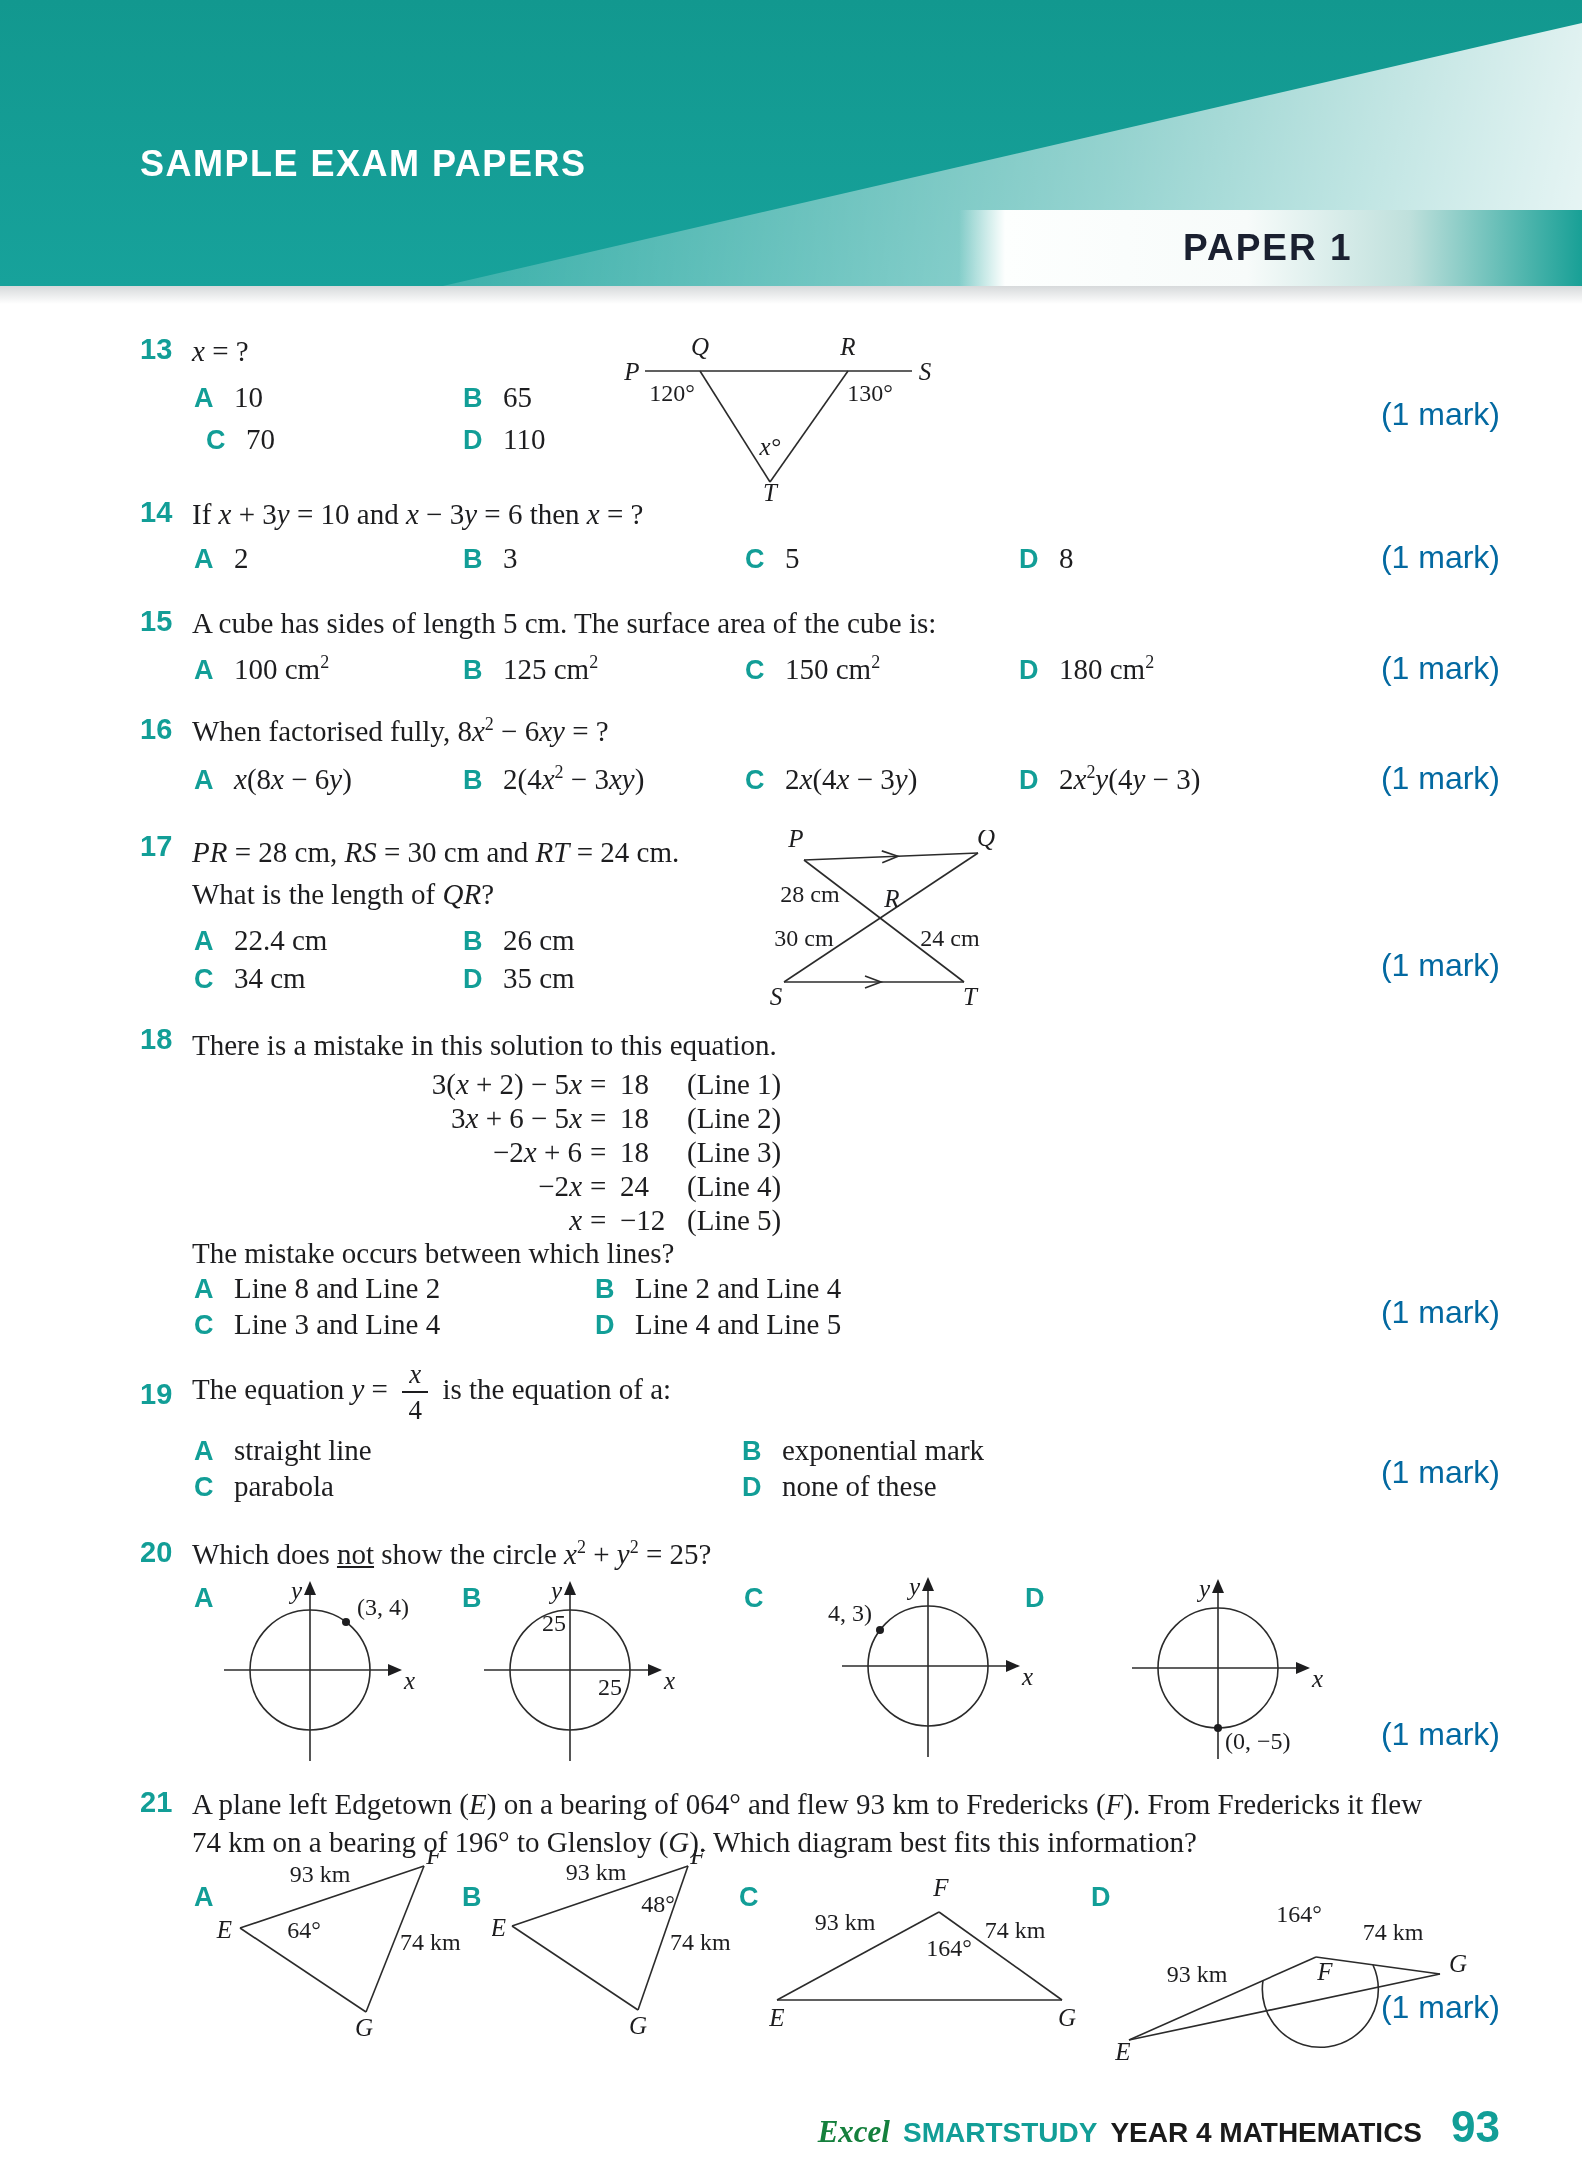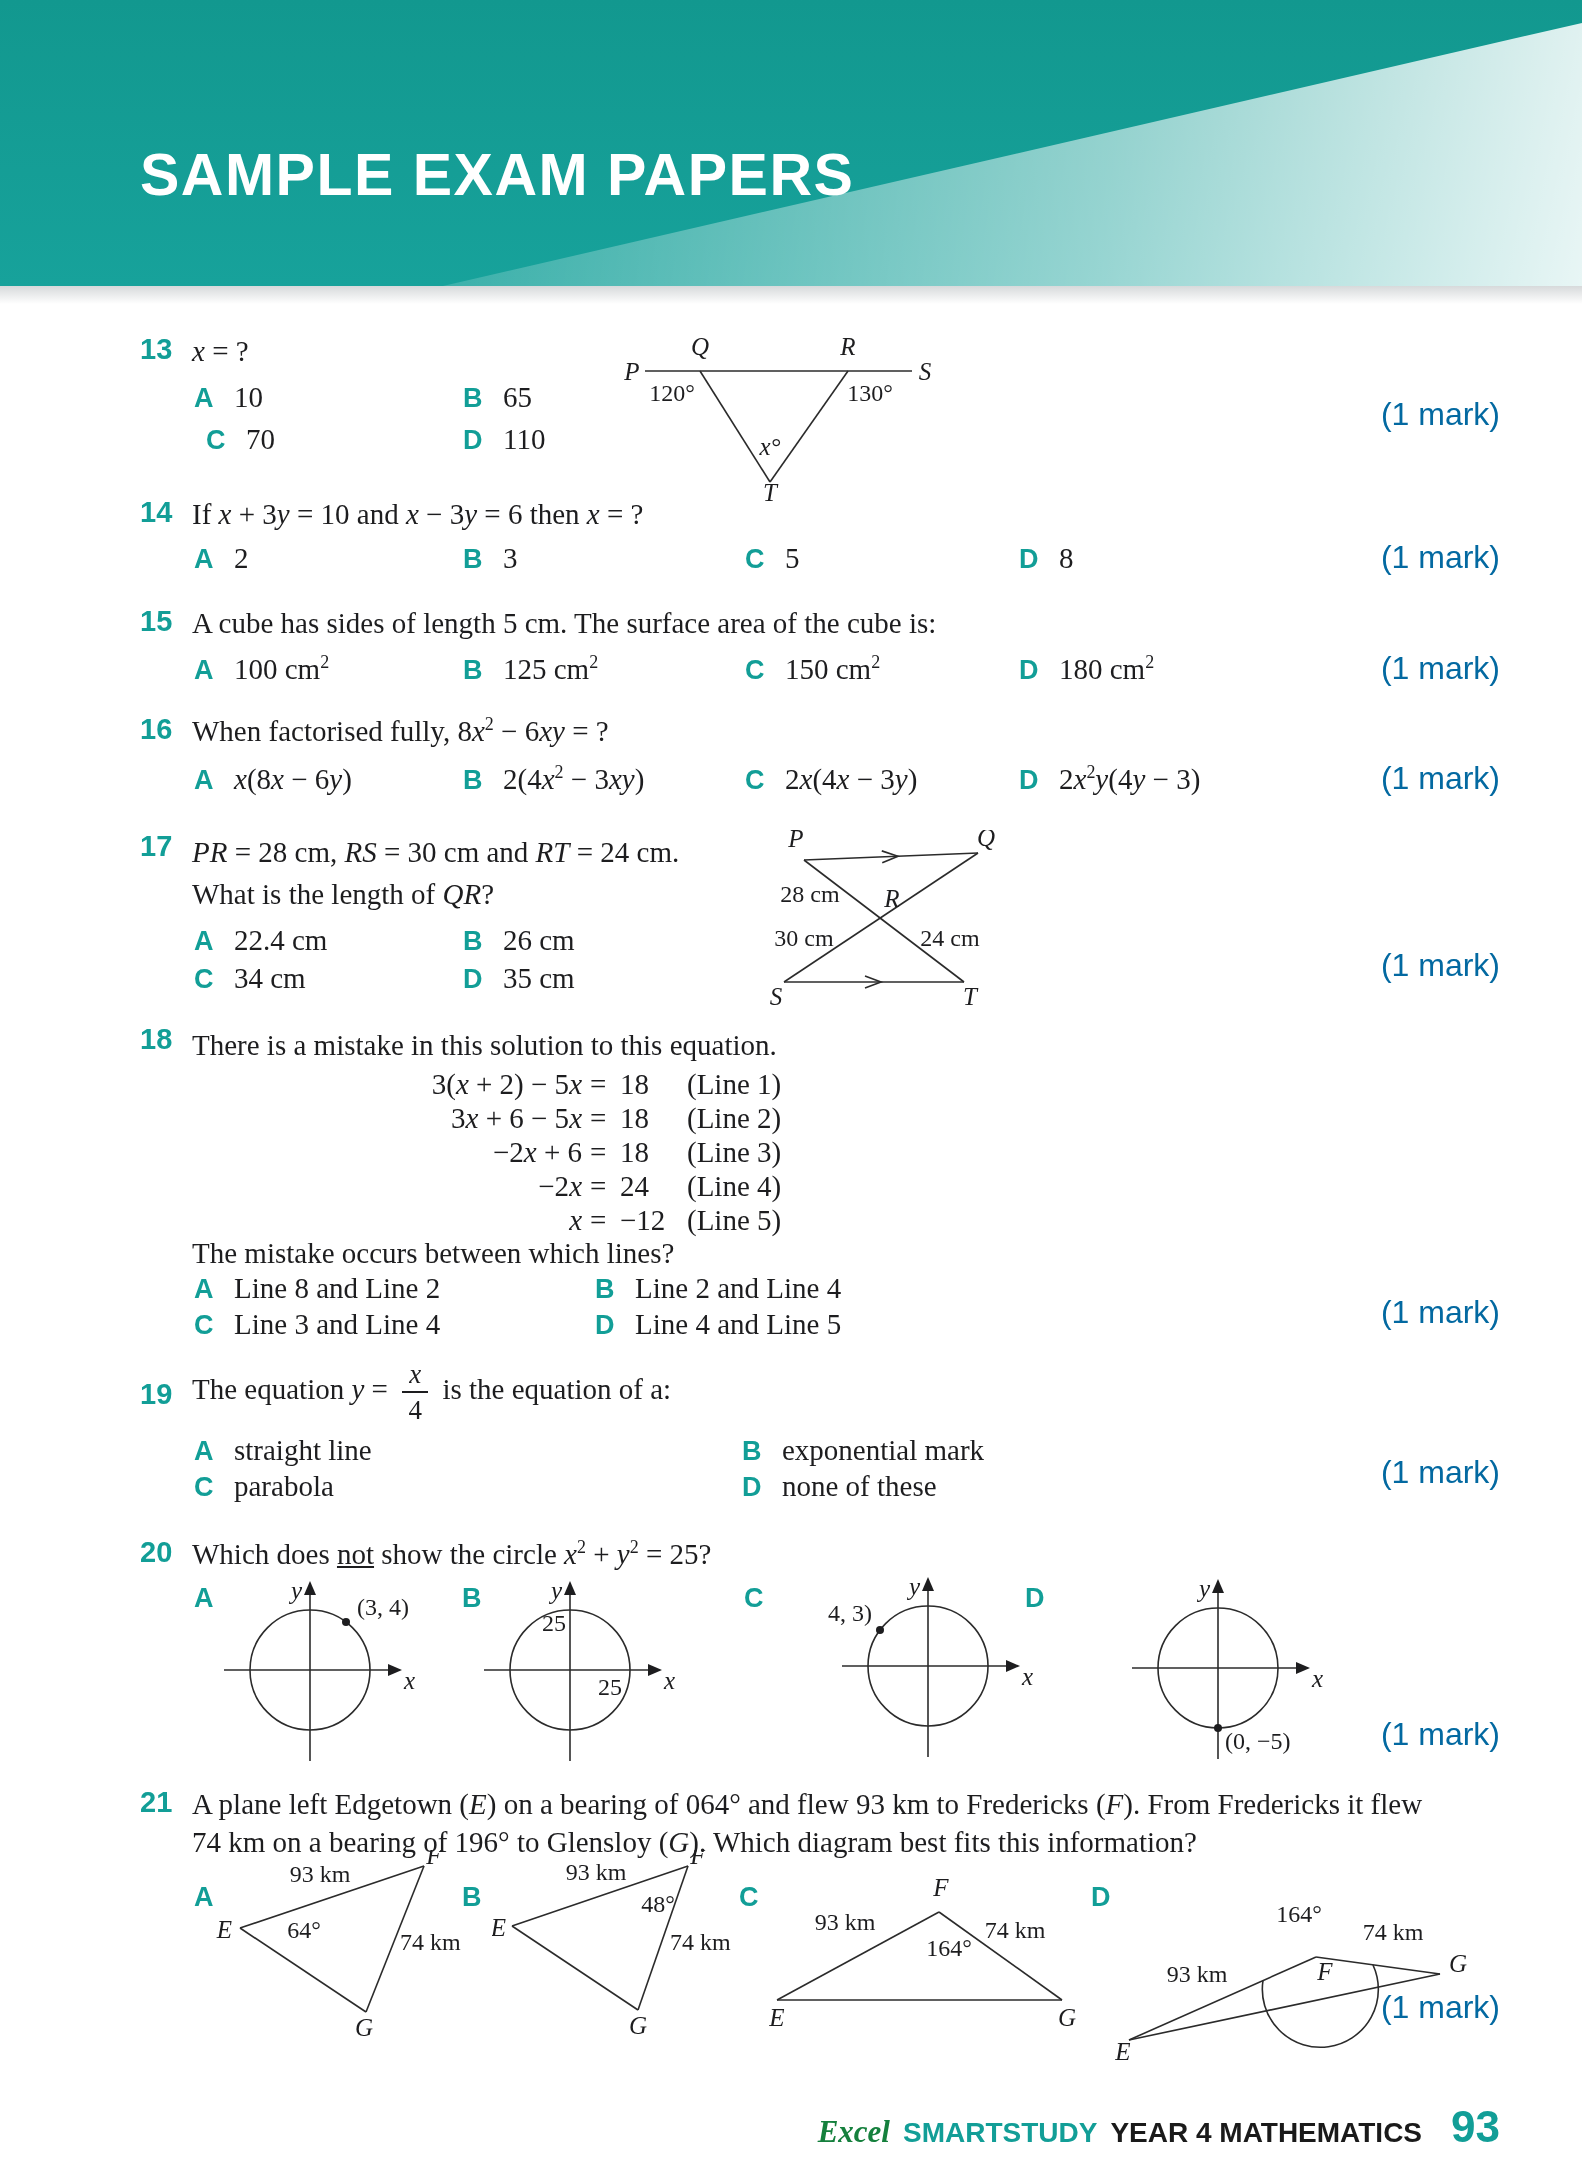--- a/index.html
+++ b/index.html
@@ -5,21 +5,21 @@
   html,body{margin:0;padding:0;background:#888;}
   .page{position:relative;width:1582px;height:2162px;background:#ffffff;overflow:hidden;
         font-family:"Liberation Serif",serif;color:#1d1d1f;}
   
   .header{position:absolute;top:0;left:0;width:1582px;height:286px;
           background:linear-gradient(180deg,#12988f,#17a29b);overflow:hidden;}
   .hwedge{position:absolute;inset:0;
           background:linear-gradient(100deg,rgba(255,255,255,0.06) 20%,rgba(255,255,255,0.55) 70%,rgba(255,255,255,0.9) 100%);
           clip-path:polygon(100% 8%,28% 100%,100% 100%);}
   .htitle{position:absolute;left:140px;top:146px;font-family:"Liberation Sans",sans-serif;
-          font-weight:bold;font-size:59px;line-height:1;color:#ffffff;letter-spacing:1.5px;white-space:nowrap;}
+          font-weight:bold;font-size:36px;line-height:1;color:#ffffff;letter-spacing:1.5px;white-space:nowrap;}
   .hsub{position:absolute;left:140px;top:214px;font-family:"Liberation Sans",sans-serif;
         font-weight:bold;font-style:italic;font-size:37px;line-height:1;color:#c9e9e5;white-space:nowrap;}
   .hband{position:absolute;left:1005px;right:0;top:210px;height:76px;display:flex;align-items:center;
          background:linear-gradient(to right,#fdfffe 0%,#f7fbfa 42%,#bfe0dc 70%,#18a096 100%);}
   .hband::before{content:'';position:absolute;left:-46px;top:0;bottom:0;width:46px;
          background:linear-gradient(to right,rgba(255,255,255,0),#fdfffe);}
   .hpaper{margin-left:178px;font-family:"Liberation Sans",sans-serif;font-weight:bold;
           font-size:37px;color:#1a2030;letter-spacing:2px;}
   .hshadow{position:absolute;top:286px;left:0;width:1582px;height:18px;
            background:linear-gradient(180deg,rgba(110,120,125,0.28),rgba(255,255,255,0));}
@@ -66,20 +66,23 @@
   .f-page{font-weight:bold;font-size:44px;color:#129e97;margin-left:16px;line-height:1;}
 </style>
 </head>
 <body>
 
 <div class="page">
 
   <div class="header">
     <div class="hwedge"></div>
     <div class="htitle">SAMPLE EXAM PAPERS</div>
+    <div class="hband">
+      <span class="hpaper">PAPER 1</span>
+    </div>
   </div>
   <div class="hshadow"></div>
 
   <section class="q" style="top:333px">
     <span class="qnum">13</span>
     <span class="mark" style="top:64px">(1 mark)</span>
     <div class="qbody">
       <div class="row" style="top:0"><i>x</i> = ?</div>
       <div class="row" style="top:46px">
         <span class="opt" style="left:2px"><span class="olet">A</span><span>10</span></span>

